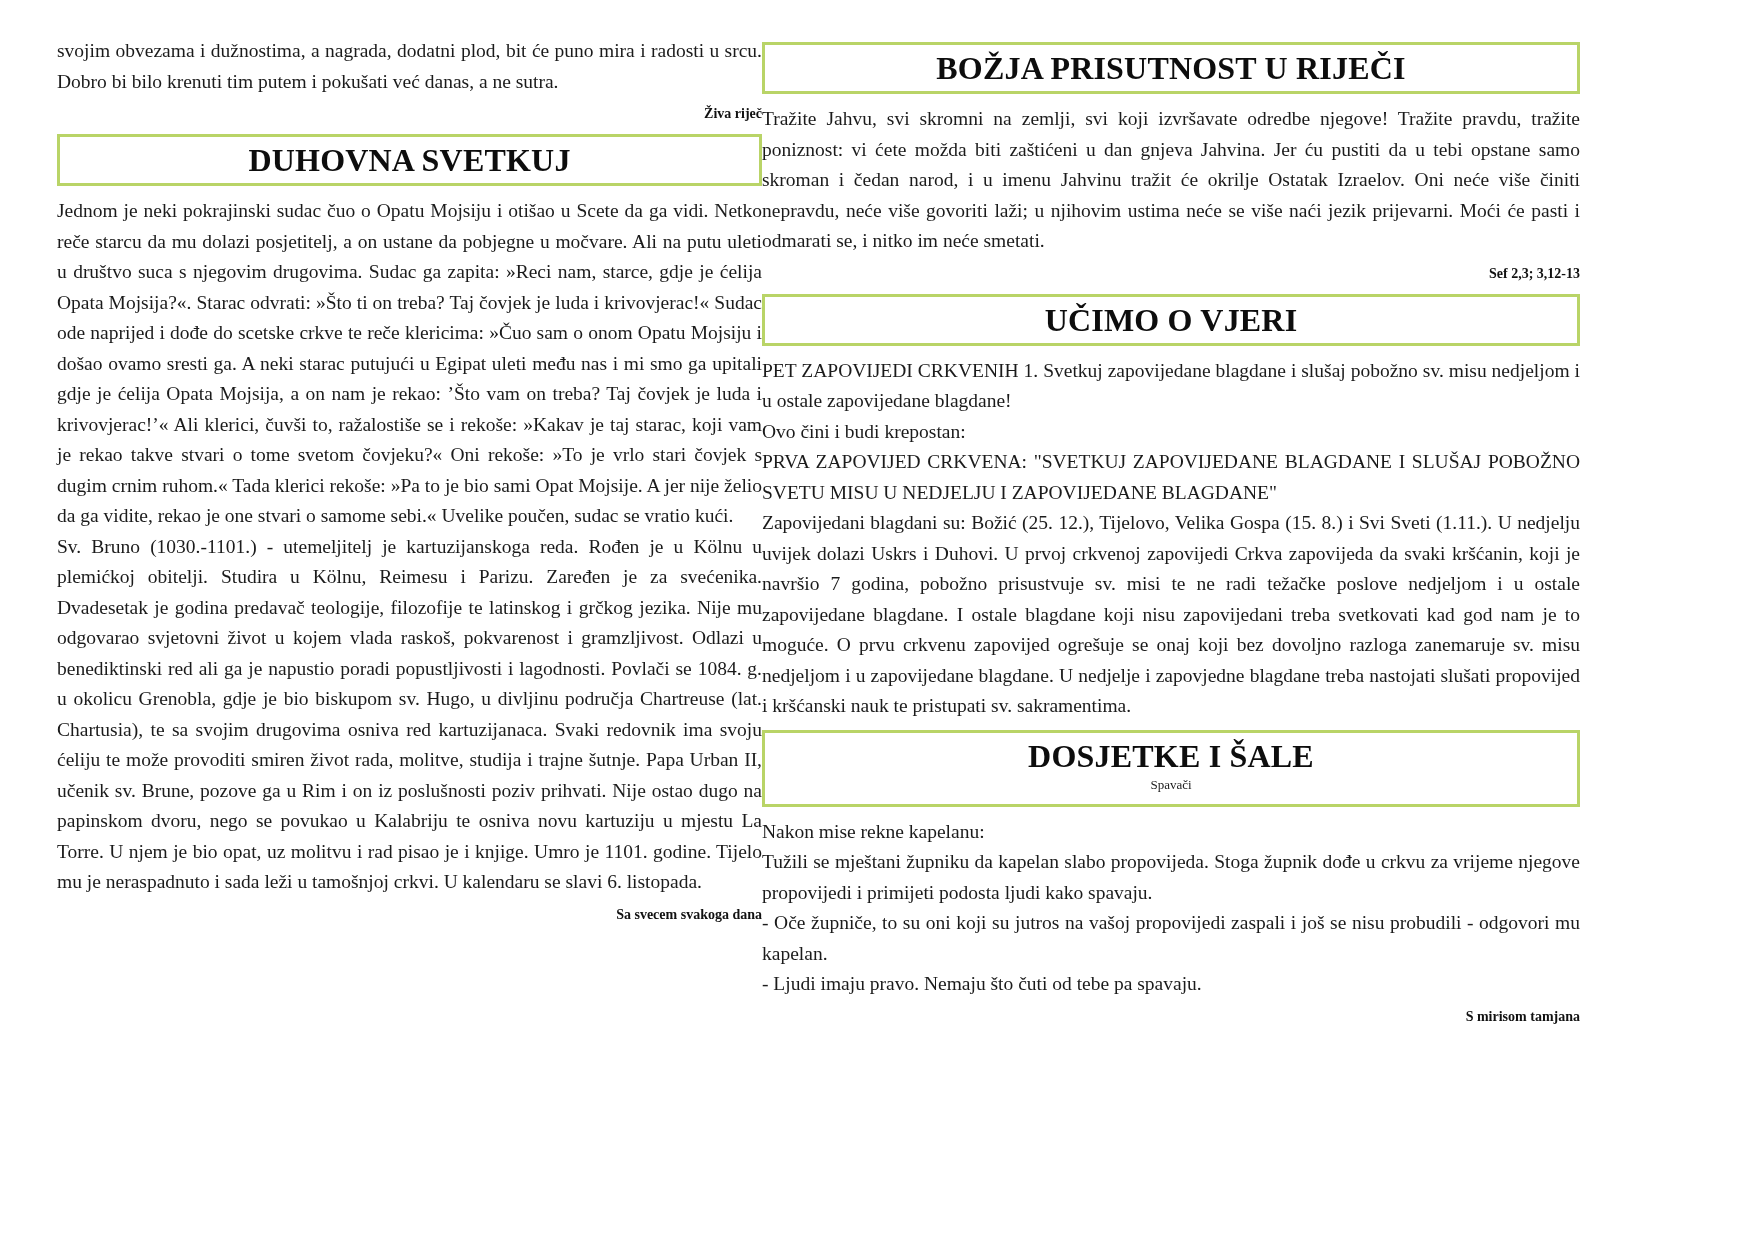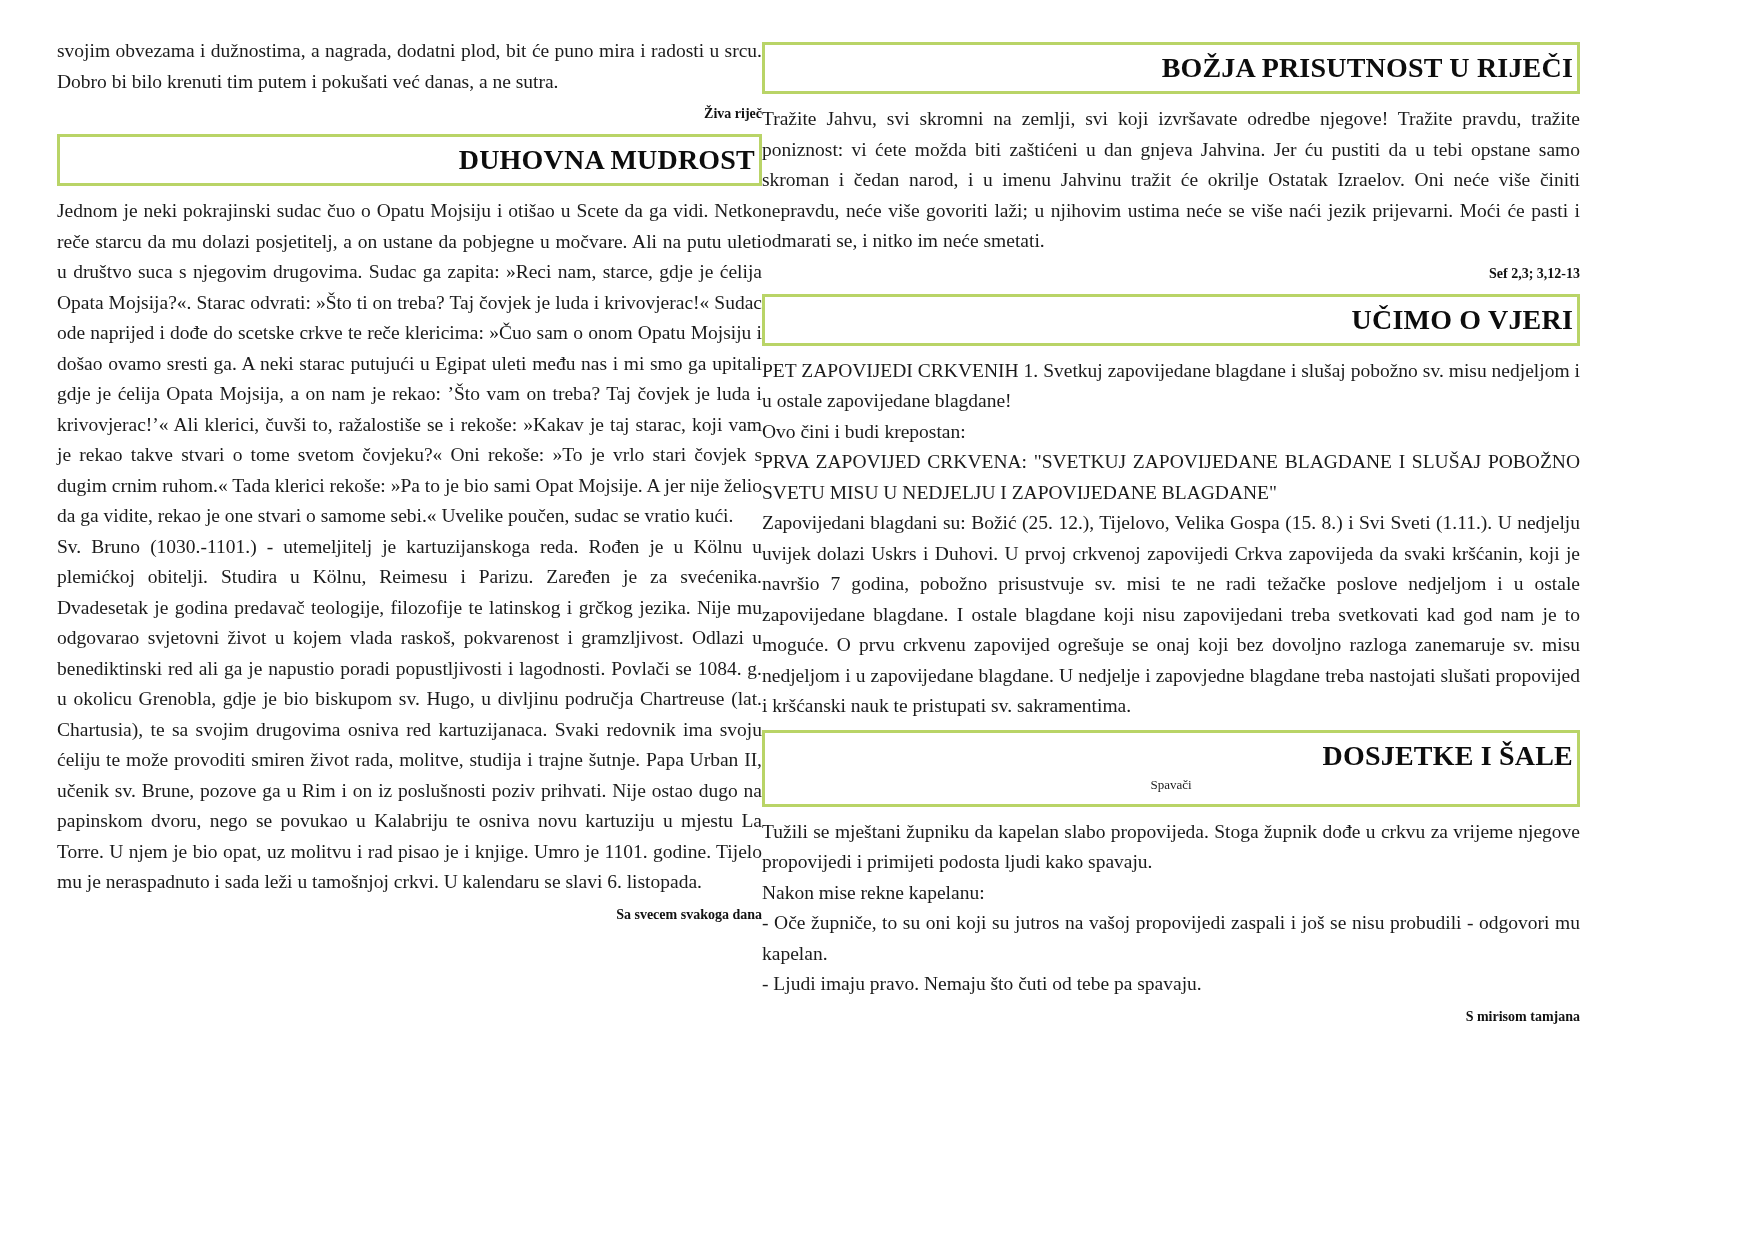--- a/index.html
+++ b/index.html
@@ -30,41 +30,41 @@
     margin:5px 0 3px 0;
   }
   .header-box {
     border:3px solid var(--accent, #b9d467);
     text-align:center;
     margin:8px 0 10px 0;
     padding:7px 4px;
     background:#ffffff;
   }
   .header-title {
-    font-weight:700; font-size:28px; line-height:32px;
-    color:#0d0d0d; letter-spacing:0.2px;text-align:right;
+    font-weight:700; font-size:32px; line-height:32px;
+    color:#0d0d0d; letter-spacing:0.2px;
   }
   .header-subtitle {
     font-size:13px; line-height:25px; color:#1b1b1b;
     font-weight:400;
   }
   .first-box { margin-top:6px; }
 </style>
 </head>
 <body>
 
 <div class="page">
 
   <div class="col col-left">
 
     <p class="body">svojim obvezama i dužnostima, a nagrada, dodatni plod, bit će puno mira i radosti u srcu. Dobro bi bilo krenuti tim putem i pokušati već danas, a ne sutra.</p>
     <div class="attribution">Živa riječ</div>
 
     <div class="header-box">
-      <div class="header-title">DUHOVNA MUDROST</div>
+      <div class="header-title">DUHOVNA SVETKUJ</div>
     </div>
     <p class="body">Jednom je neki pokrajinski sudac čuo o Opatu Mojsiju i otišao u Scete da ga vidi. Netko reče starcu da mu dolazi posjetitelj, a on ustane da pobjegne u močvare. Ali na putu uleti u društvo suca s njegovim drugovima. Sudac ga zapita: »Reci nam, starce, gdje je ćelija Opata Mojsija?«. Starac odvrati: »Što ti on treba? Taj čovjek je luda i krivovjerac!« Sudac ode naprijed i dođe do scetske crkve te reče klericima: »Čuo sam o onom Opatu Mojsiju i došao ovamo sresti ga. A neki starac putujući u Egipat uleti među nas i mi smo ga upitali gdje je ćelija Opata Mojsija, a on nam je rekao: ’Što vam on treba? Taj čovjek je luda i krivovjerac!’« Ali klerici, čuvši to, ražalostiše se i rekoše: »Kakav je taj starac, koji vam je rekao takve stvari o tome svetom čovjeku?« Oni rekoše: »To je vrlo stari čovjek s dugim crnim ruhom.« Tada klerici rekoše: »Pa to je bio sami Opat Mojsije. A jer nije želio da ga vidite, rekao je one stvari o samome sebi.« Uvelike poučen, sudac se vratio kući.</p>
 
     <p class="body">Sv. Bruno (1030.-1101.) - utemeljitelj je kartuzijanskoga reda. Rođen je u Kölnu u plemićkoj obitelji. Studira u Kölnu, Reimesu i Parizu. Zaređen je za svećenika. Dvadesetak je godina predavač teologije, filozofije te latinskog i grčkog jezika. Nije mu odgovarao svjetovni život u kojem vlada raskoš, pokvarenost i gramzljivost. Odlazi u benediktinski red ali ga je napustio poradi popustljivosti i lagodnosti. Povlači se 1084. g. u okolicu Grenobla, gdje je bio biskupom sv. Hugo, u divljinu područja Chartreuse (lat. Chartusia), te sa svojim drugovima osniva red kartuzijanaca. Svaki redovnik ima svoju ćeliju te može provoditi smiren život rada, molitve, studija i trajne šutnje. Papa Urban II, učenik sv. Brune, pozove ga u Rim i on iz poslušnosti poziv prihvati. Nije ostao dugo na papinskom dvoru, nego se povukao u Kalabriju te osniva novu kartuziju u mjestu La Torre. U njem je bio opat, uz molitvu i rad pisao je i knjige. Umro je 1101. godine. Tijelo mu je neraspadnuto i sada leži u tamošnjoj crkvi. U kalendaru se slavi 6. listopada.</p>
     <div class="attribution">Sa svecem svakoga dana</div>
 
   </div>
 
   <div class="col col-right">
 
@@ -79,20 +79,20 @@
     </div>
     <p class="body">PET ZAPOVIJEDI CRKVENIH 1. Svetkuj zapovijedane blagdane i slušaj pobožno sv. misu nedjeljom i u ostale zapovijedane blagdane!</p>
     <p class="body">Ovo čini i budi krepostan:</p>
     <p class="body">PRVA ZAPOVIJED CRKVENA: "SVETKUJ ZAPOVIJEDANE BLAGDANE I SLUŠAJ POBOŽNO SVETU MISU U NEDJELJU I ZAPOVIJEDANE BLAGDANE"</p>
     <p class="body">Zapovijedani blagdani su: Božić (25. 12.), Tijelovo, Velika Gospa (15. 8.) i Svi Sveti (1.11.). U nedjelju uvijek dolazi Uskrs i Duhovi. U prvoj crkvenoj zapovijedi Crkva zapovijeda da svaki kršćanin, koji je navršio 7 godina, pobožno prisustvuje sv. misi te ne radi težačke poslove nedjeljom i u ostale zapovijedane blagdane. I ostale blagdane koji nisu zapovijedani treba svetkovati kad god nam je to moguće. O prvu crkvenu zapovijed ogrešuje se onaj koji bez dovoljno razloga zanemaruje sv. misu nedjeljom i u zapovijedane blagdane. U nedjelje i zapovjedne blagdane treba nastojati slušati propovijed i kršćanski nauk te pristupati sv. sakramentima.</p>
 
     <div class="header-box">
       <div class="header-title">DOSJETKE I ŠALE</div>
       <div class="header-subtitle">Spavači</div>
     </div>
+    <p class="body">Nakon mise rekne kapelanu:</p>
     <p class="body">Tužili se mještani župniku da kapelan slabo propovijeda. Stoga župnik dođe u crkvu za vrijeme njegove propovijedi i primijeti podosta ljudi kako spavaju.</p>
-    <p class="body">Nakon mise rekne kapelanu:</p>
     <p class="body">- Oče župniče, to su oni koji su jutros na vašoj propovijedi zaspali i još se nisu probudili - odgovori mu kapelan.</p>
     <p class="body">- Ljudi imaju pravo. Nemaju što čuti od tebe pa spavaju.</p>
     <div class="attribution">S mirisom tamjana</div>
 
   </div>
 </div>
 
 </body></html>

